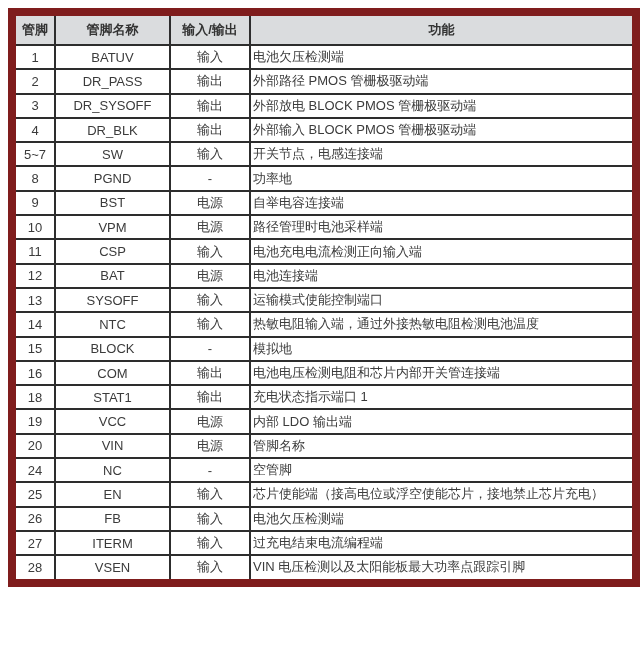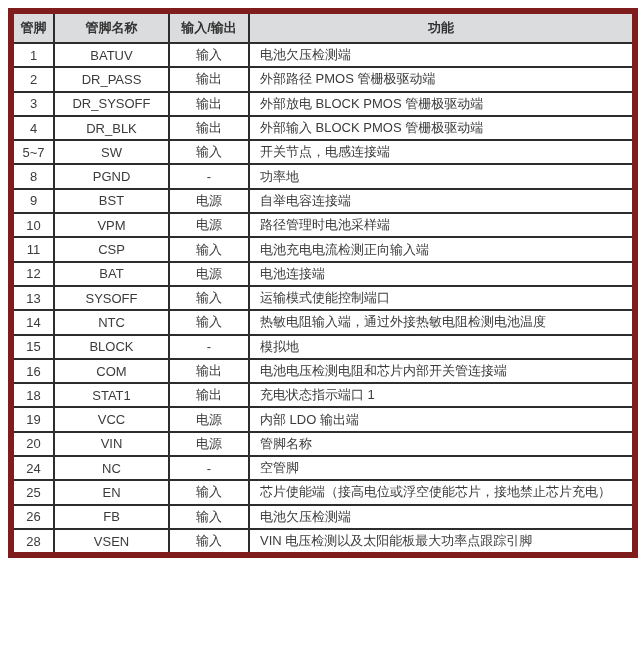--- a/index.html
+++ b/index.html
@@ -17,21 +17,21 @@
   }
   .table-wrap {
     position: absolute;
     left: 8px;
     top: 8px;
   }
   table.pin-table {
     border-collapse: collapse;
     table-layout: fixed;
     width: 624px;
-    border: 6px solid #7f1d1d;
+    border: 8px solid #7f1d1d;
   }
   table.pin-table th,
   table.pin-table td {
     border: 2px solid #2d2d2d;
     color: #3b3b3b;
     font-size: 13px;
     text-align: center;
     vertical-align: middle;
     padding: 0;
     overflow: hidden;
@@ -43,21 +43,21 @@
     font-weight: bold;
     color: #333333;
     font-size: 13px;
   }
   table.pin-table td {
     height: 22.3px;
     background: #ffffff;
   }
   table.pin-table td.func-cell {
     text-align: left;
-    padding-left: 10px;
+    padding-left: 2px;
   }
   col.c-pin  { width: 43px; }
   col.c-name { width: 115px; }
   col.c-io   { width: 80px; }
   col.c-func { width: 386px; }
 </style>
 </head>
 <body>
 
 <div class="page">
@@ -192,20 +192,26 @@
             <td>输入</td>
             <td class="func-cell">芯片使能端（接高电位或浮空使能芯片，接地禁止芯片充电）</td>
           </tr>
           <tr>
             <td>26</td>
             <td>FB</td>
             <td>输入</td>
             <td class="func-cell">电池欠压检测端</td>
           </tr>
           <tr>
+            <td>27</td>
+            <td>ITERM</td>
+            <td>输入</td>
+            <td class="func-cell">过充电结束电流编程端</td>
+          </tr>
+          <tr>
             <td>28</td>
             <td>VSEN</td>
             <td>输入</td>
             <td class="func-cell">VIN 电压检测以及太阳能板最大功率点跟踪引脚</td>
           </tr>
         </tbody>
     </table>
   </div>
 </div>
 

